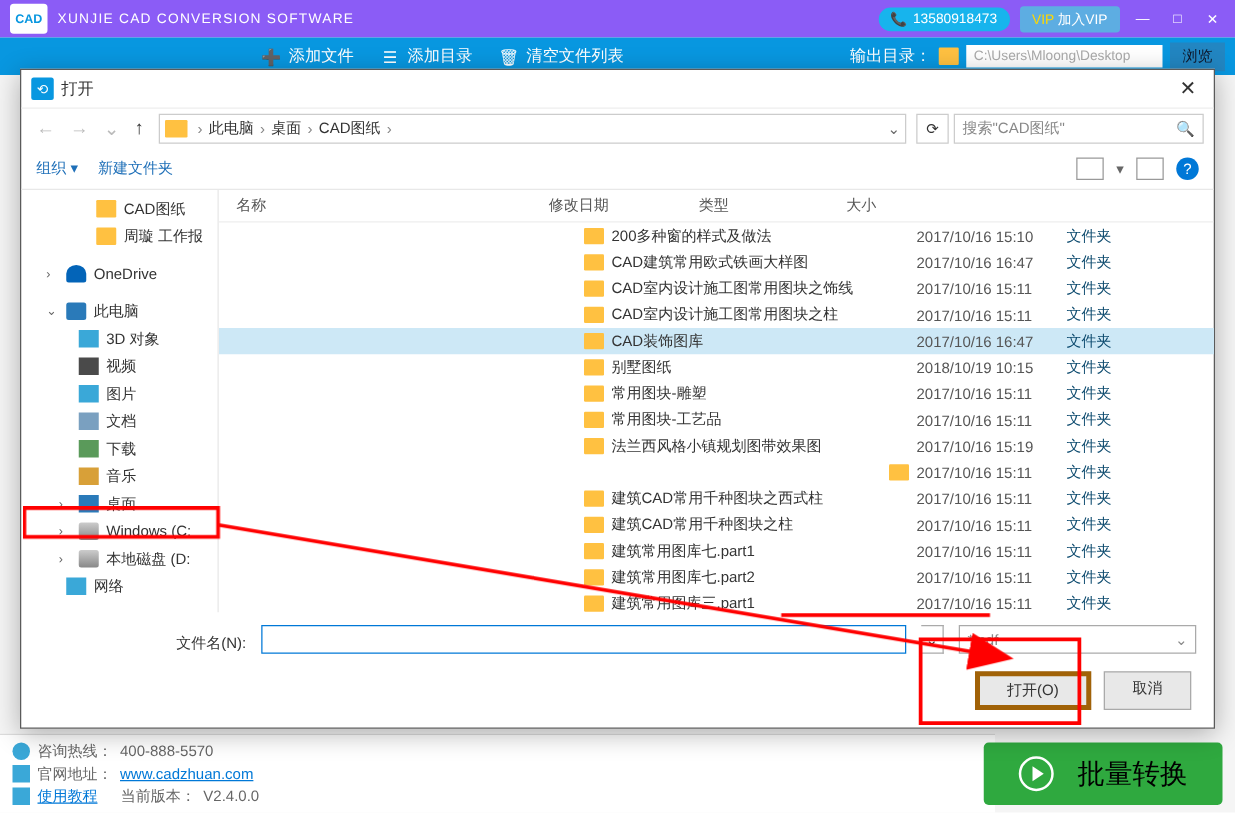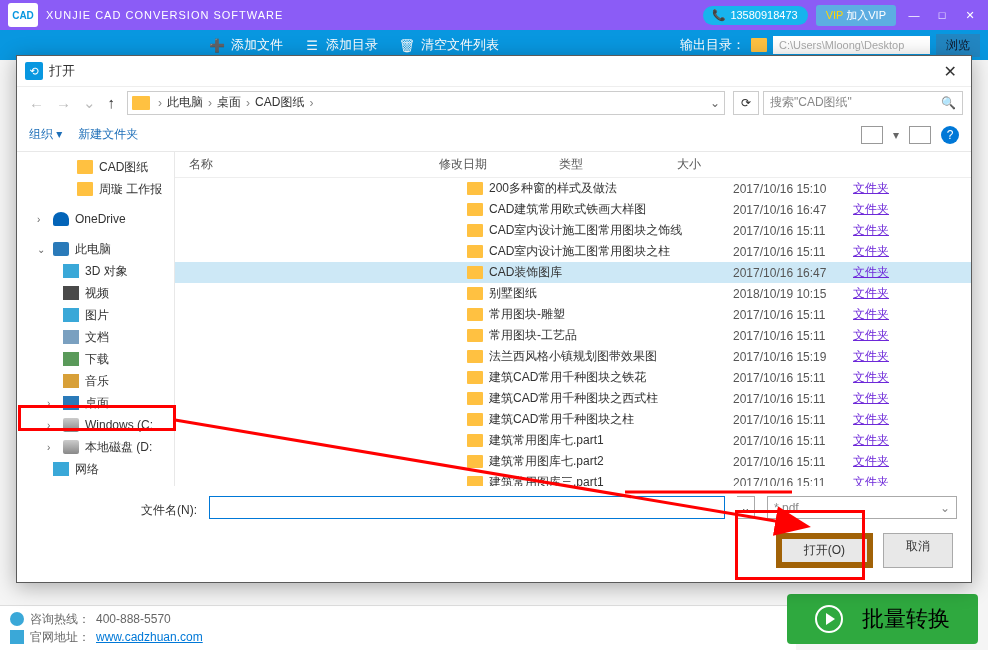--- a/index.html
+++ b/index.html
@@ -78,31 +78,31 @@
 .fh-name { width: 250px; }
 .fh-date { width: 120px; }
 .fh-type { width: 118px; }
 .fh-size { }
 .file-list { flex: 1; overflow-y: auto; }
 .file-row { display: flex; align-items: center; padding: 2px 0 2px 14px; height: 21px; justify-content: flex-end; }
 .file-row.selected { background: #cde8f6; }
 .file-row .fi { width: 16px; height: 13px; background: #ffc141; border-radius: 1px; margin-right: 6px; flex-shrink: 0; }
 .fc-name { width: 244px; white-space: nowrap; overflow: hidden; }
 .fc-date { width: 120px; color: #555; }
-.fc-type { width: 118px; color: #6d28d9; text-decoration: underline; }
+.fc-type { width: 118px; color: #0c4a6e; }
 
 .dlg-bottom { padding: 10px 14px 14px; }
 .filename-row { display: flex; align-items: flex-end; gap: 12px; margin-bottom: 14px; }
 .filename-row label { padding-left: 110px; }
 .filename-input { flex: 1; border: 1px solid #0078d7; height: 23px; background: #fff; }
 .filetype-dd { width: 190px; border: 1px solid #aaa; height: 23px; display: flex; align-items: center; padding: 0 6px; color: #888; }
 .filetype-dd .dd-arrow { margin-left: auto; }
 .btn-row { display: flex; justify-content: flex-end; gap: 10px; padding-right: 4px; }
 .dlg-btn { border: 1px solid #aaa; padding: 4px 22px; background: #e8e8e8; cursor: pointer; }
-.dlg-btn.primary { border: 6px solid #a16207; background: #e8e8e8; padding: 3px 22px; }
+.dlg-btn.primary { border: 4px solid #a16207; background: #e8e8e8; padding: 3px 22px; }
 
 
 .redbox { position: absolute; border: 3px solid #ff0000; pointer-events: none; }
 .arrow-svg { position: absolute; pointer-events: none; }
 </style>
 </head>
 <body>
 
 <div class="main-app">
   <div class="app-header">
@@ -143,20 +143,21 @@
     <div class="row">
         <span class="ico" style="background:#3aa8d8;border-radius:50%"></span>
         <span>咨询热线：</span>
         <span>400-888-5570</span>
       </div>
     <div class="row">
         <span class="ico" style="background:#3aa8d8"></span>
         <span>官网地址：</span>
         <a>www.cadzhuan.com</a>
       </div>
+    <div class="row"><span class="ico" style="background:#3aa8d8"></span><a>使用教程</a>&nbsp;&nbsp;<span>当前版本：</span><span>V2.4.0.0</span></div>
   </div>
 
   <div class="batch-btn">
     <div class="play"></div>
     <span>批量转换</span>
   </div>
 </div>
 
 <div class="dialog">
   <div class="dlg-title">
@@ -331,21 +332,20 @@
             <div class="fc-type">文件夹</div>
           </div>
           <div class="file-row">
             <div class="fi"></div>
             <div class="fc-name">法兰西风格小镇规划图带效果图</div>
             <div class="fc-date">2017/10/16 15:19</div>
             <div class="fc-type">文件夹</div>
           </div>
           <div class="file-row">
             <div class="fi"></div>
-            <div class="fc-name">建筑CAD常用千种图块之铁花</div>
             <div class="fc-date">2017/10/16 15:11</div>
             <div class="fc-type">文件夹</div>
           </div>
           <div class="file-row">
             <div class="fi"></div>
             <div class="fc-name">建筑CAD常用千种图块之西式柱</div>
             <div class="fc-date">2017/10/16 15:11</div>
             <div class="fc-type">文件夹</div>
           </div>
           <div class="file-row">

